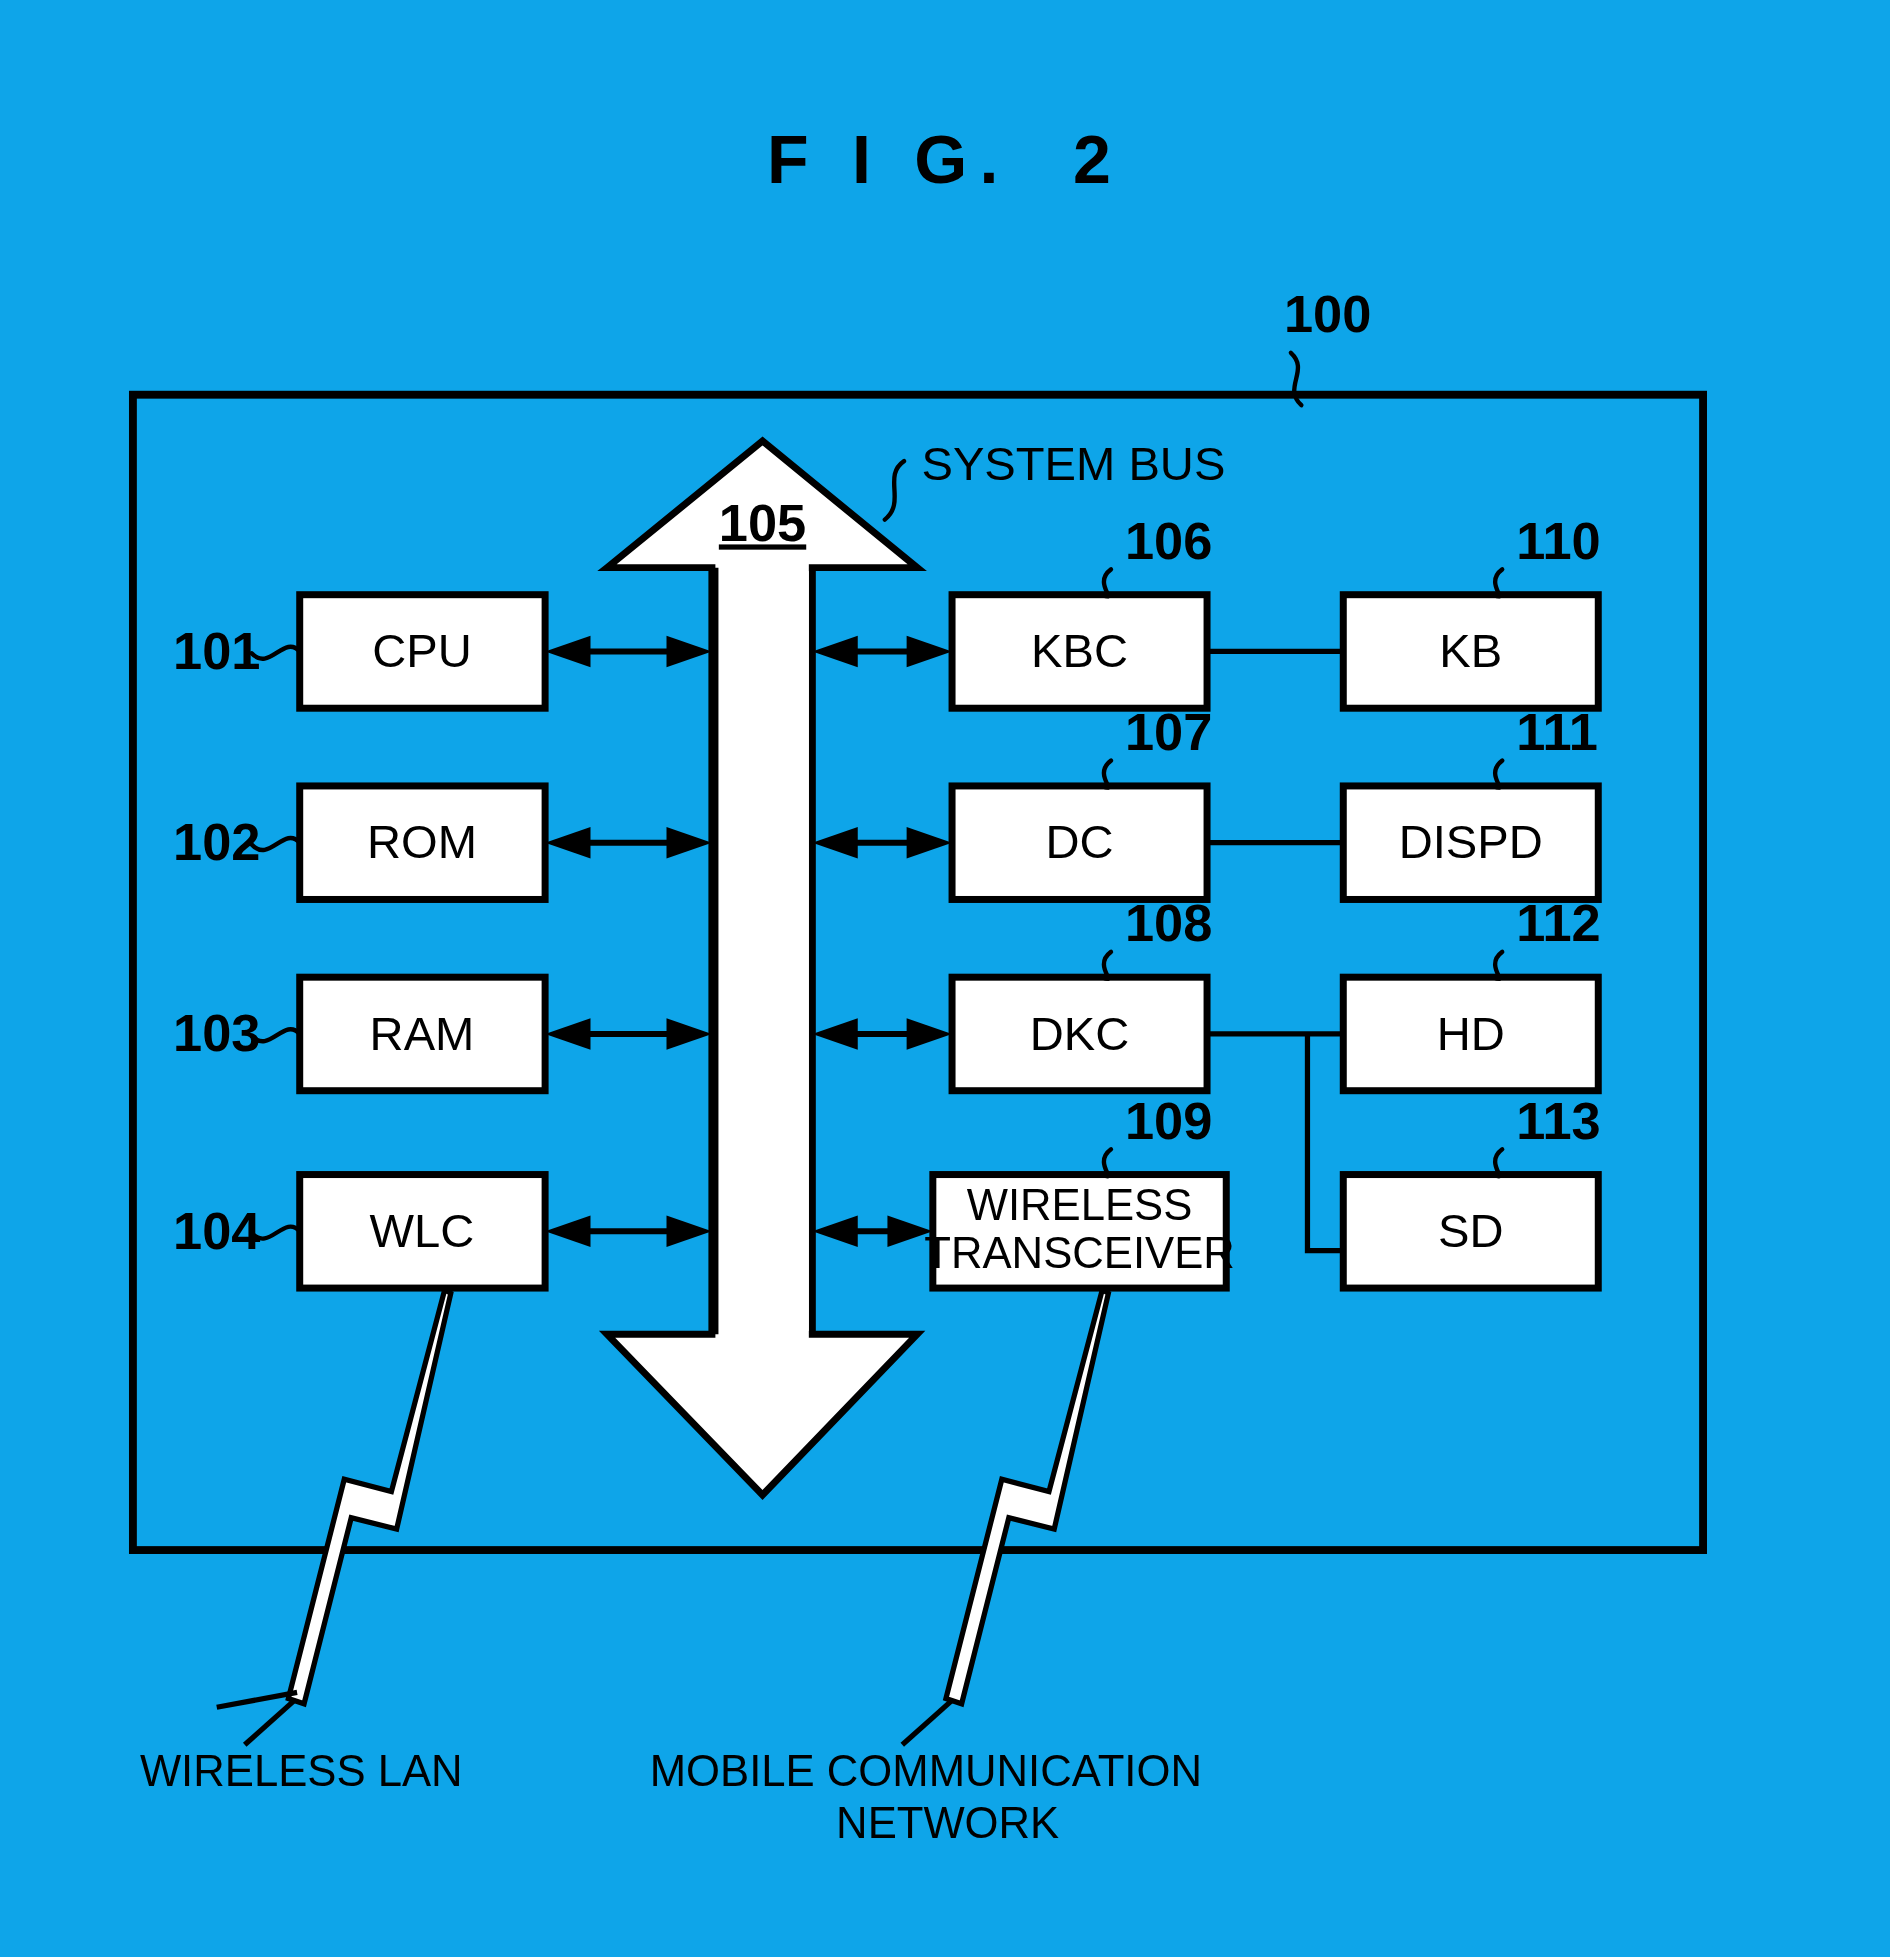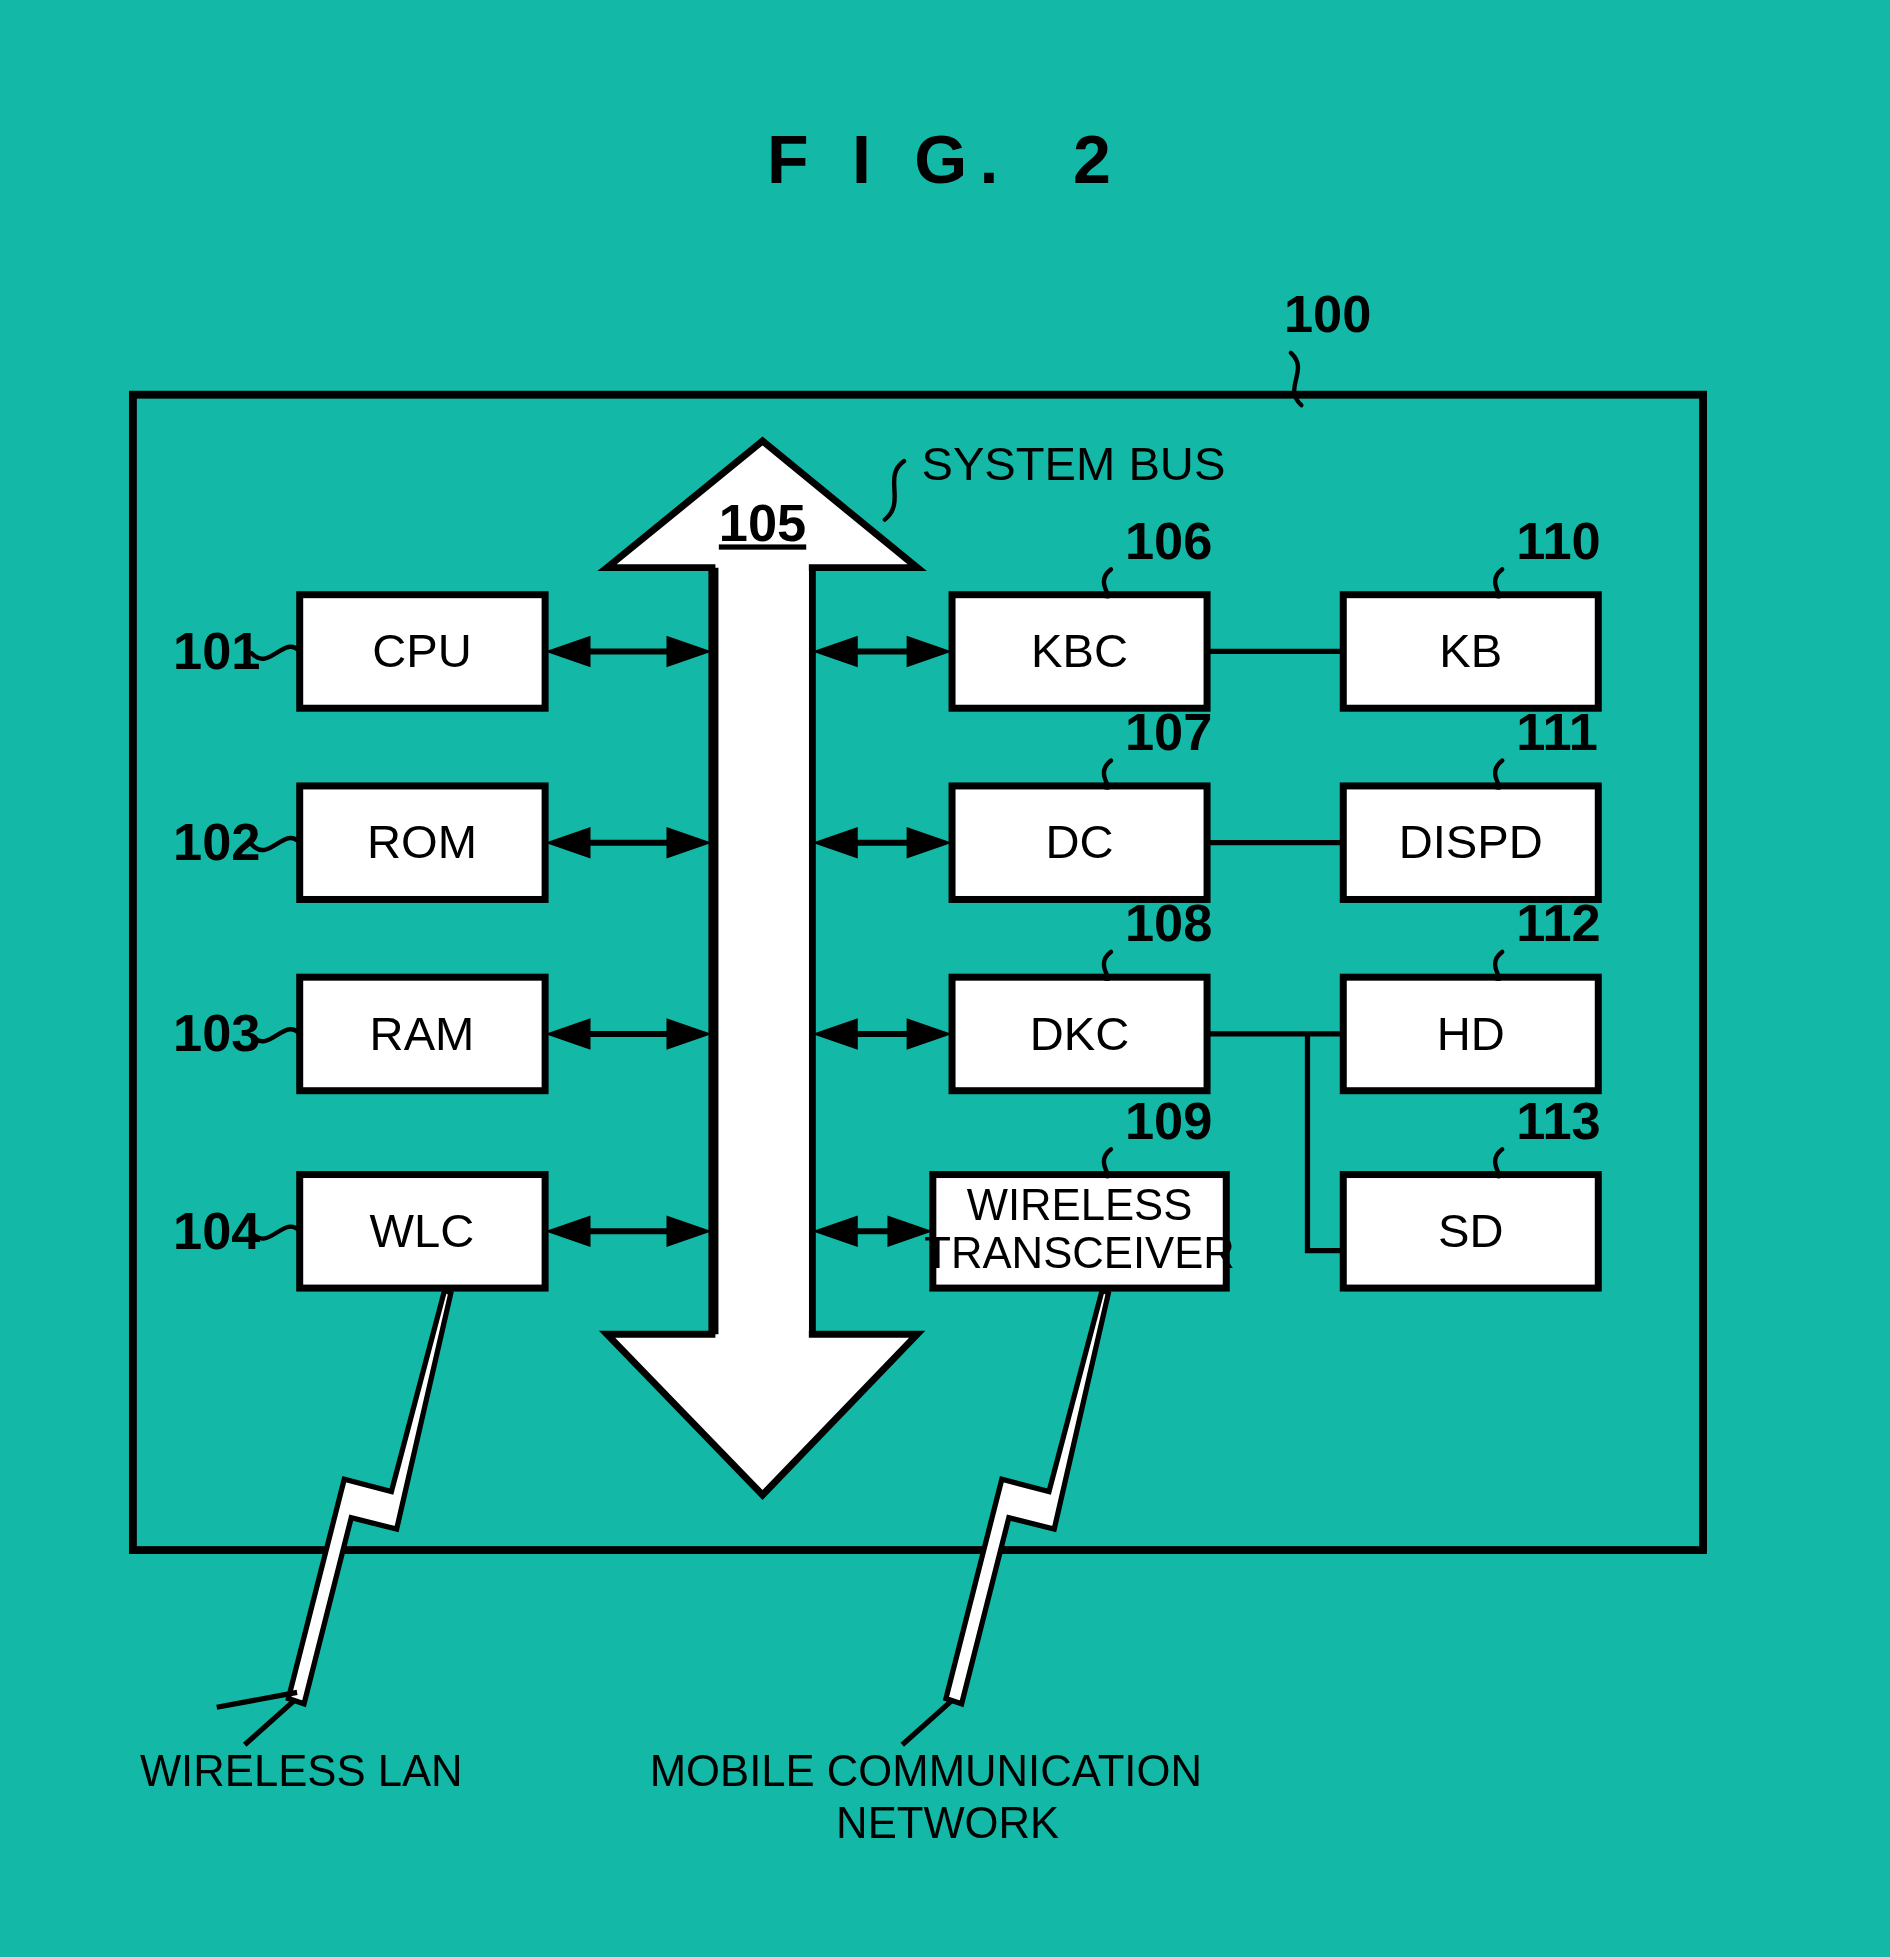--- a/index.html
+++ b/index.html
@@ -8,21 +8,21 @@
     background: #ffffff;
   }
   body {
     font-family: "Liberation Sans", sans-serif;
     color: #000000;
   }
   #page {
     position: relative;
     width: 1891px;
     height: 1957px;
-    background: #14b8a6;
+    background: #0ea5e9;
     overflow: hidden;
   }
   #fig-svg {
     position: absolute;
     left: 0;
     top: 0;
     width: 1891px;
     height: 1957px;
     display: block;
   }

